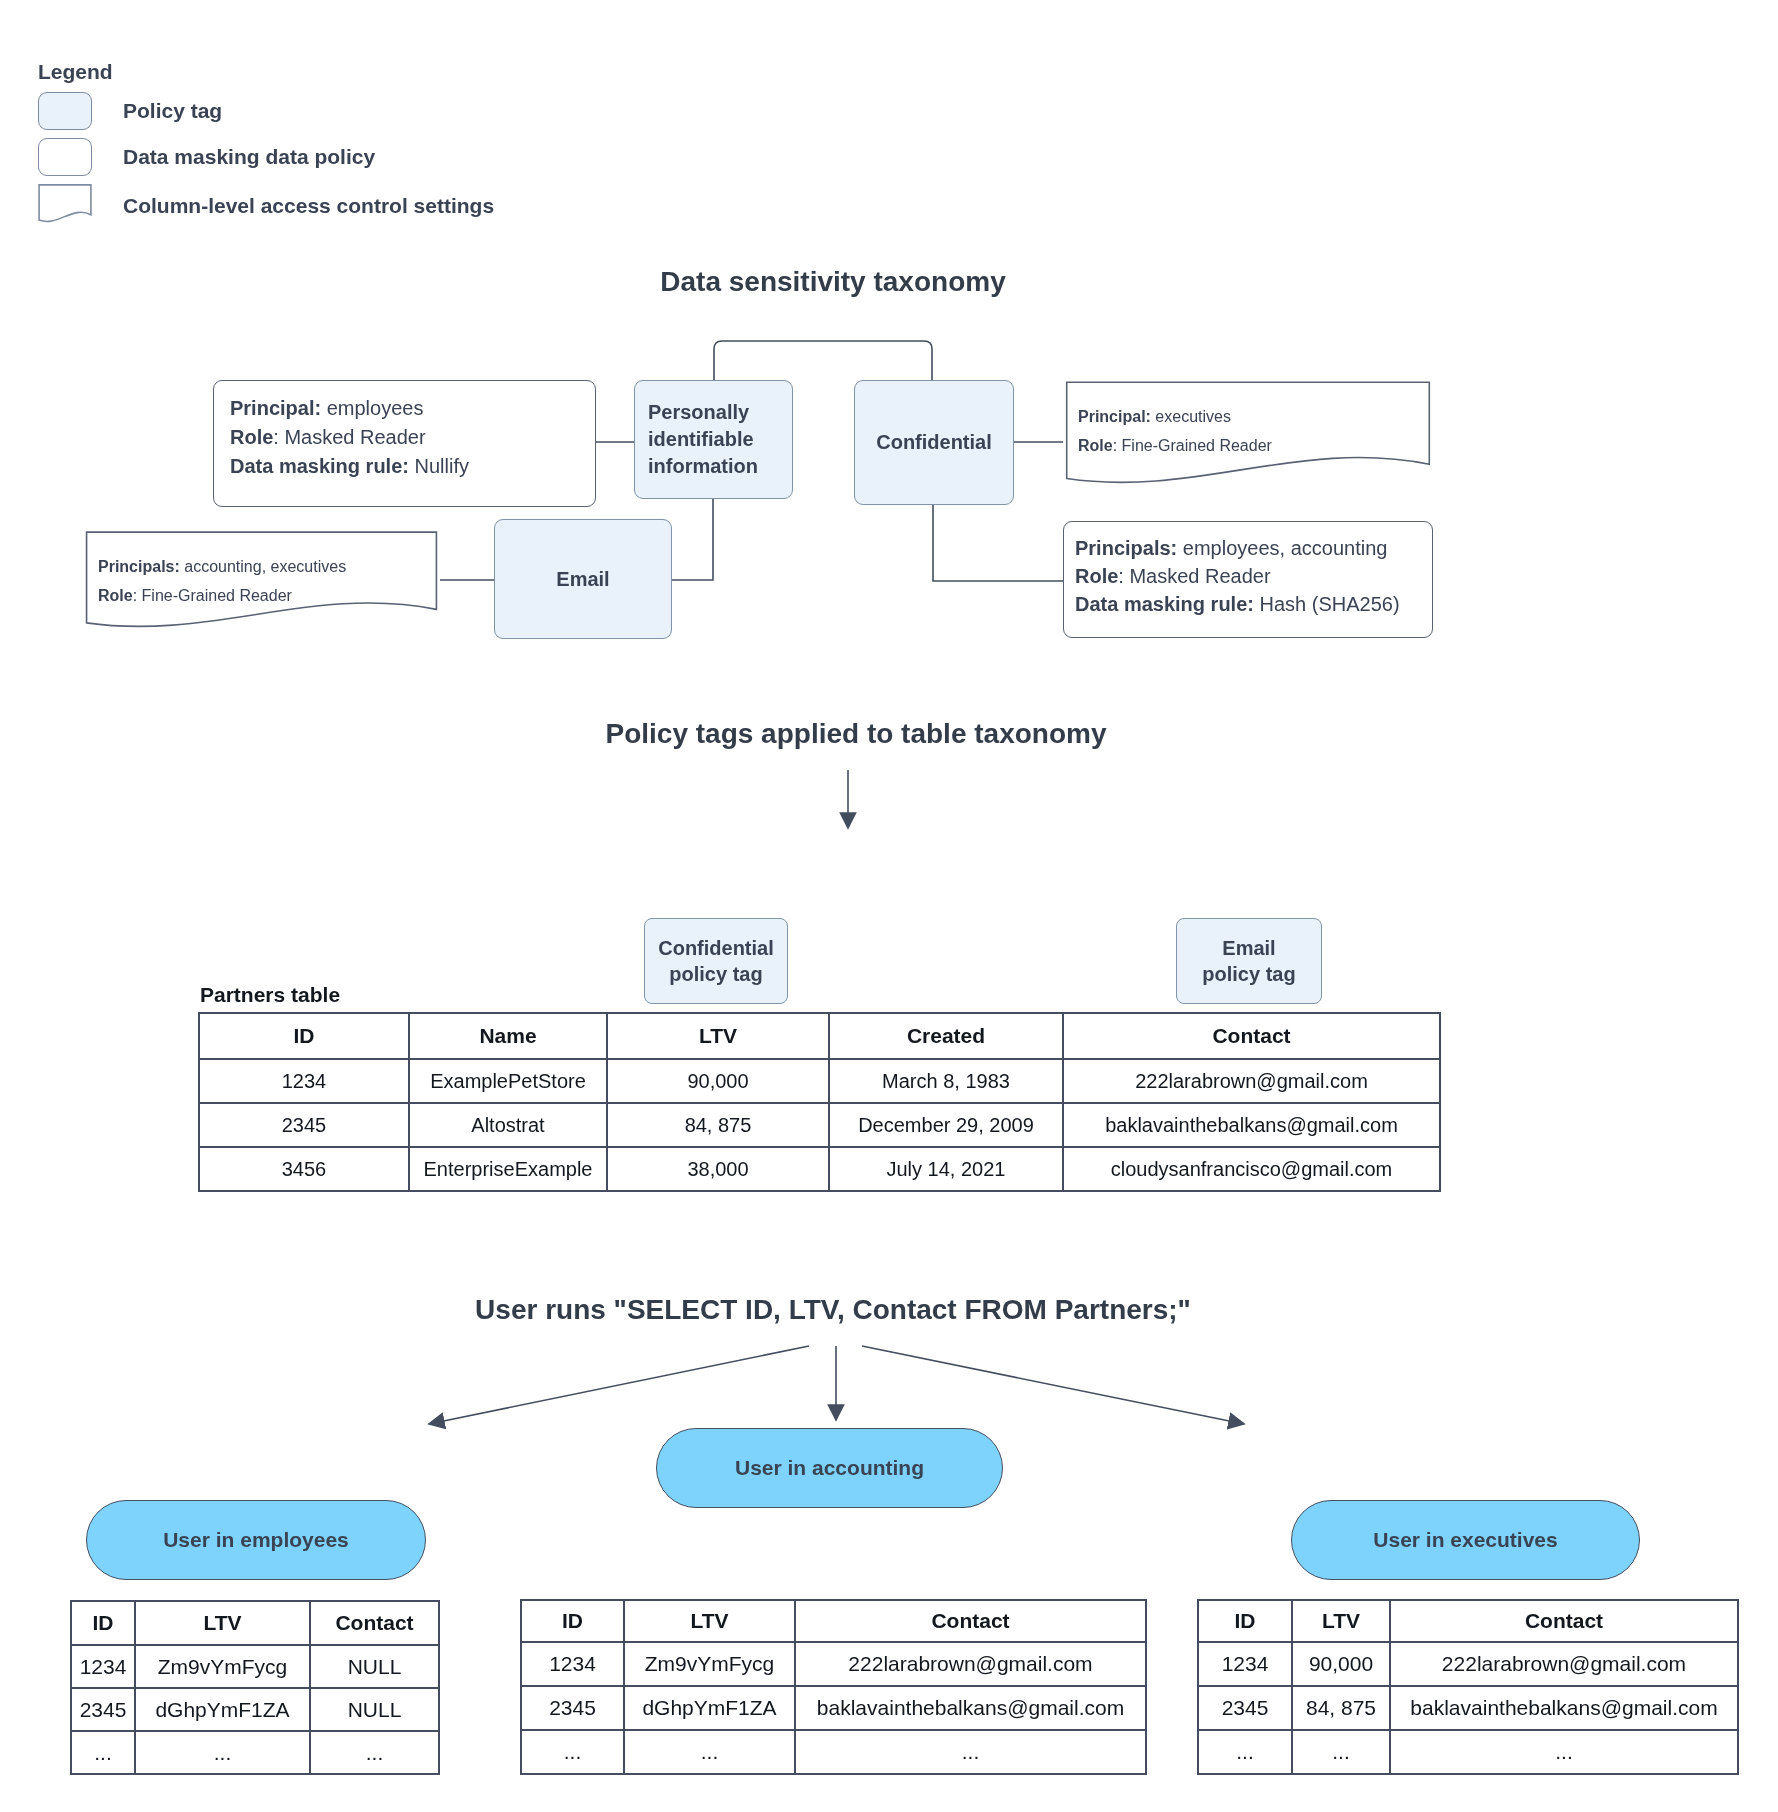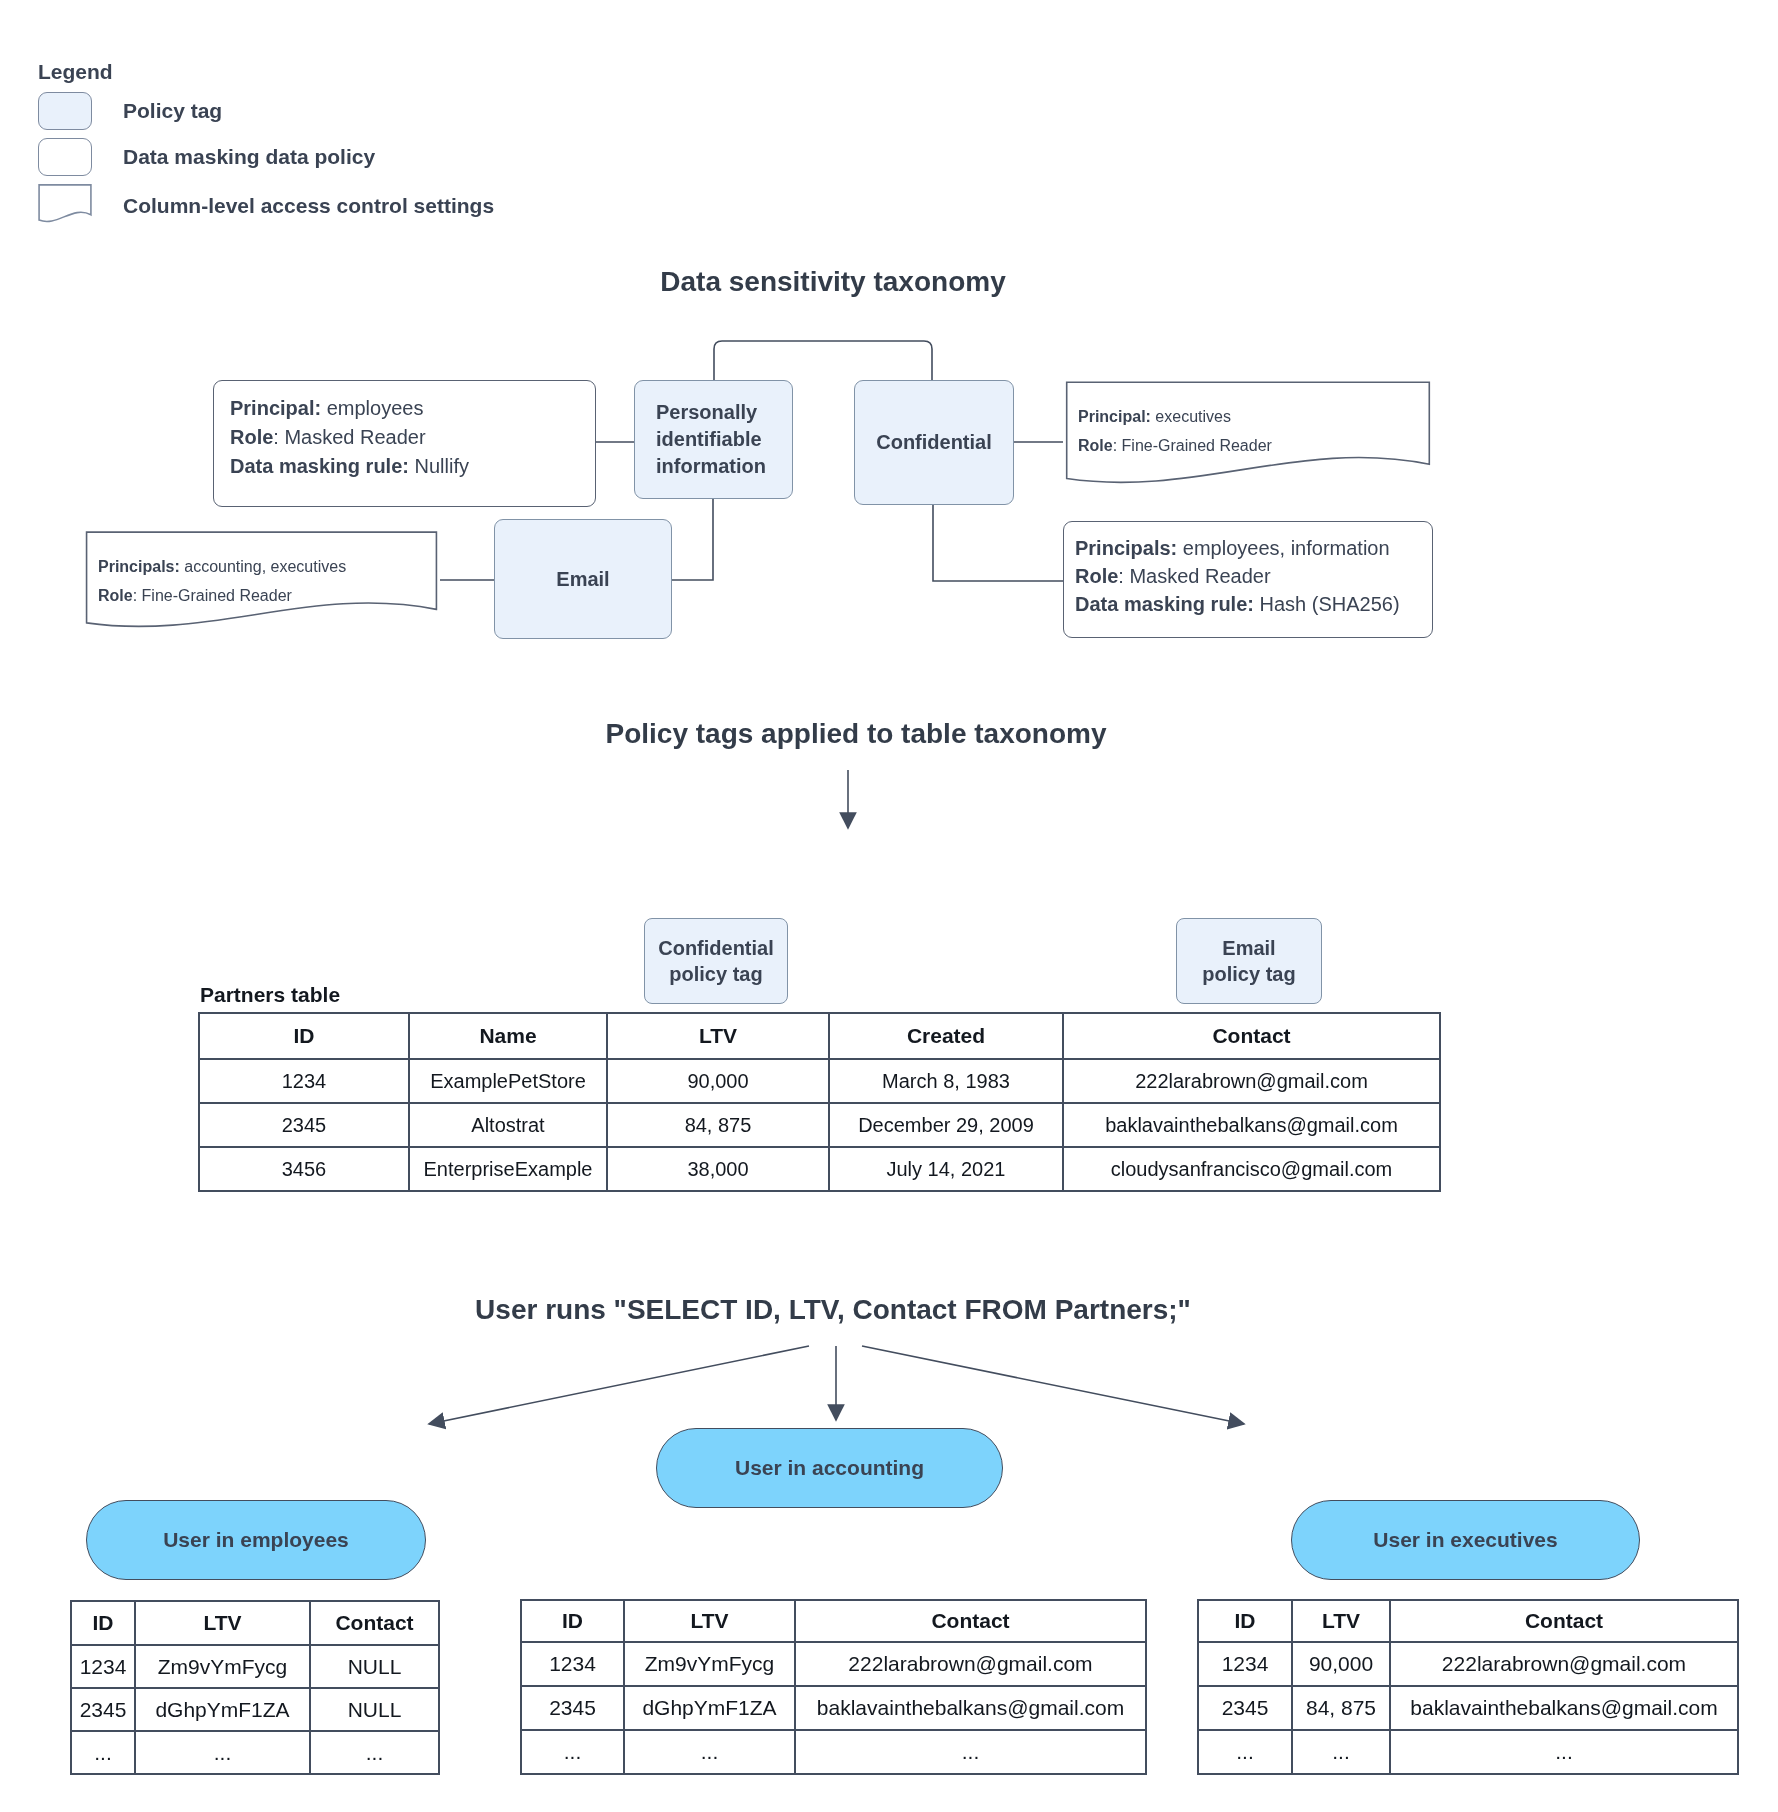--- a/index.html
+++ b/index.html
@@ -10,21 +10,21 @@
   .wires{position:absolute;left:0;top:0;width:1778px;height:1812px;z-index:0;}
   .wire{stroke:#434d5e;stroke-width:1.6;fill:none;}
   .abs{position:absolute;box-sizing:border-box;}
   .sec-title{font-size:28px;font-weight:bold;color:#333c49;text-align:center;line-height:32px;z-index:2;}
   
   .node{
     border:1.6px solid #8193a7;border-radius:9px;background:#e9f1fb;
     display:flex;align-items:center;justify-content:center;
     font-size:20px;font-weight:bold;color:#3a4353;line-height:27px;z-index:2;
   }
-  .node.left-text{justify-content:flex-start;padding-left:21px;text-align:left;}
+  .node.left-text{justify-content:flex-start;padding-left:13px;text-align:left;}
   .wbox{
     border:1.6px solid #596273;border-radius:9px;background:#ffffff;
     padding:13px 16px;font-size:20px;line-height:29px;z-index:2;
   }
   .note{z-index:2;}
   .note svg{position:absolute;left:0;top:0;width:100%;height:100%;overflow:visible;}
   .note .ntext{position:absolute;left:0;top:0;right:0;padding:13px 0 0 15px;font-size:16px;line-height:29px;margin-top:8px;}
   .tline b{font-weight:bold;}
   
   .lrow{position:absolute;display:flex;align-items:center;gap:31px;z-index:2;}
@@ -133,21 +133,21 @@
         <div class="tline"><b>Principals:</b><span> accounting, executives</span></div>
         <div class="tline"><b>Role</b><span>: Fine-Grained Reader</span></div>
       </div>
   </div>
 
   <div class="abs node" style="left:494px;top:519px;width:178px;height:120px;">
     <span>Email</span>
   </div>
 
   <div class="abs wbox" style="left:1063px;top:521px;width:370px;height:117px;padding:12px 11px;line-height:28px;">
-      <div class="tline"><b>Principals:</b><span> employees, information</span></div>
+      <div class="tline"><b>Principals:</b><span> employees, accounting</span></div>
       <div class="tline"><b>Role</b><span>: Masked Reader</span></div>
       <div class="tline"><b>Data masking rule:</b><span> Hash (SHA256)</span></div>
     </div>
 
   <div class="abs sec-title" style="left:556px;top:718px;width:600px;">Policy tags applied to table taxonomy</div>
 
   <div class="abs plabel" style="left:200px;top:983px;">Partners table</div>
 
   <div class="abs tag" style="left:644px;top:918px;width:144px;height:86px;">
       <div class="tline">Confidential</div>

